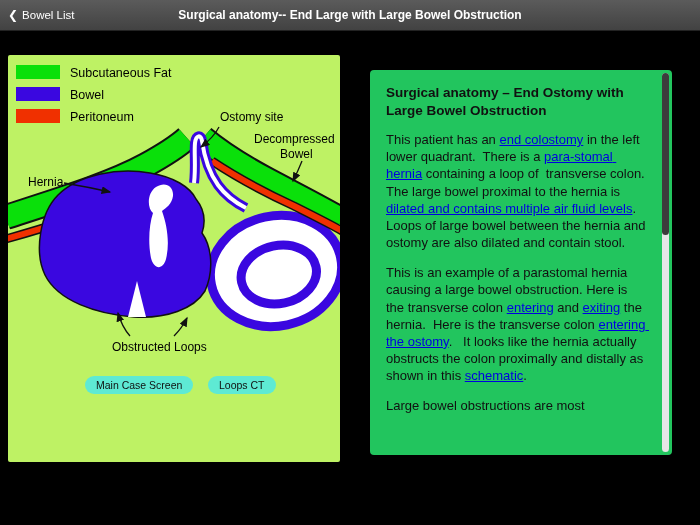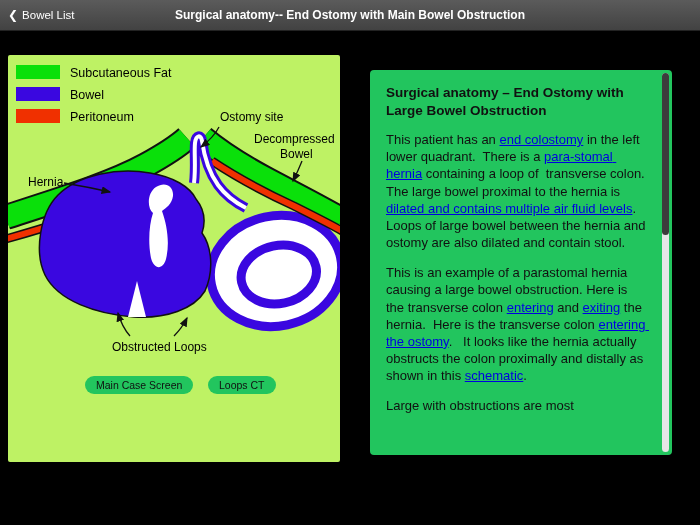--- a/index.html
+++ b/index.html
@@ -16,21 +16,21 @@
   .bar-title{width:100%;text-align:center;color:#fff;font-size:12px;font-weight:bold;}
 
   
   .diagram-panel{position:absolute;left:8px;top:55px;width:332px;height:407px;
                  background:#bef264;border-radius:2px;}
   .dlabel{font-size:12.5px;fill:#000;}
   .alabel{font-size:12px;fill:#000;}
 
   
   .pill{position:absolute;top:376px;height:18px;border:none;border-radius:9px;
-        background:#22c55e;color:#101010;font-size:10.5px;line-height:18px;
+        background:#5eead4;color:#101010;font-size:10.5px;line-height:18px;
         padding:0 11px;font-family:inherit;cursor:pointer;}
   .pill.main{left:85px;}
   .pill.axial{left:208px;}
 
   
   .text-panel{position:absolute;left:370px;top:70px;width:302px;height:385px;
               background:#22c55e;border-radius:4px;overflow:hidden;}
   .text-content{position:absolute;left:16px;top:14px;width:260px;color:#111;
                 font-size:13px;line-height:1.32;}
   .panel-title{font-weight:bold;font-size:13.5px;line-height:1.3;margin:0 0 12px 0;}
@@ -45,21 +45,21 @@
 </head>
 <body>
 
 <div id="screen">
 
   <div class="topbar">
     <div class="back-btn">
       <span class="chev">❮</span>
       <span>Bowel List</span>
     </div>
-    <div class="bar-title">Surgical anatomy-- End Ostomy with Main Bowel Obstruction</div>
+    <div class="bar-title">Surgical anatomy-- End Large with Large Bowel Obstruction</div>
   </div>
 
   <div class="diagram-panel">
     <svg width="332" height="315" viewBox="0 0 332 315">
       <defs>
         <marker id="ah" markerWidth="9" markerHeight="8" refX="6.5" refY="3" orient="auto">
           <path d="M0,0 L7.5,3 L0,6 Z" fill="#111"></path>
         </marker>
       </defs>
 
@@ -113,21 +113,21 @@
 
   <button class="pill main">Main Case Screen</button>
   <button class="pill axial">Loops CT</button>
 
   <div class="text-panel">
     <div class="text-content">
       <p class="panel-title">Surgical anatomy – End Ostomy with Large Bowel Obstruction</p>
       <div>
           <p class="para"><span>This patient has an </span><span class="inline-link">end colostomy</span><span> in the left lower quadrant.  There is a </span><span class="inline-link">para-stomal hernia</span><span> containing a loop of  transverse colon. The large bowel proximal to the hernia is </span><span class="inline-link">dilated and contains multiple air fluid levels</span><span>.  Loops of large bowel between the hernia and ostomy are also dilated and contain stool.</span></p>
           <p class="para"><span>This is an example of a parastomal hernia causing a large bowel obstruction. Here is the transverse colon </span><span class="inline-link">entering</span><span> and </span><span class="inline-link">exiting</span><span> the hernia.  Here is the transverse colon </span><span class="inline-link">entering the ostomy</span><span>.   It looks like the hernia actually obstructs the colon proximally and distally as shown in this </span><span class="inline-link">schematic</span><span>.</span></p>
-          <p class="para"><span>Large with obstructions are most</span></p>
+          <p class="para"><span>Large bowel obstructions are most</span></p>
         </div>
     </div>
     <div class="scroll-track">
       <div class="scroll-thumb"></div>
     </div>
   </div>
 
 </div>
 
 </body></html>

